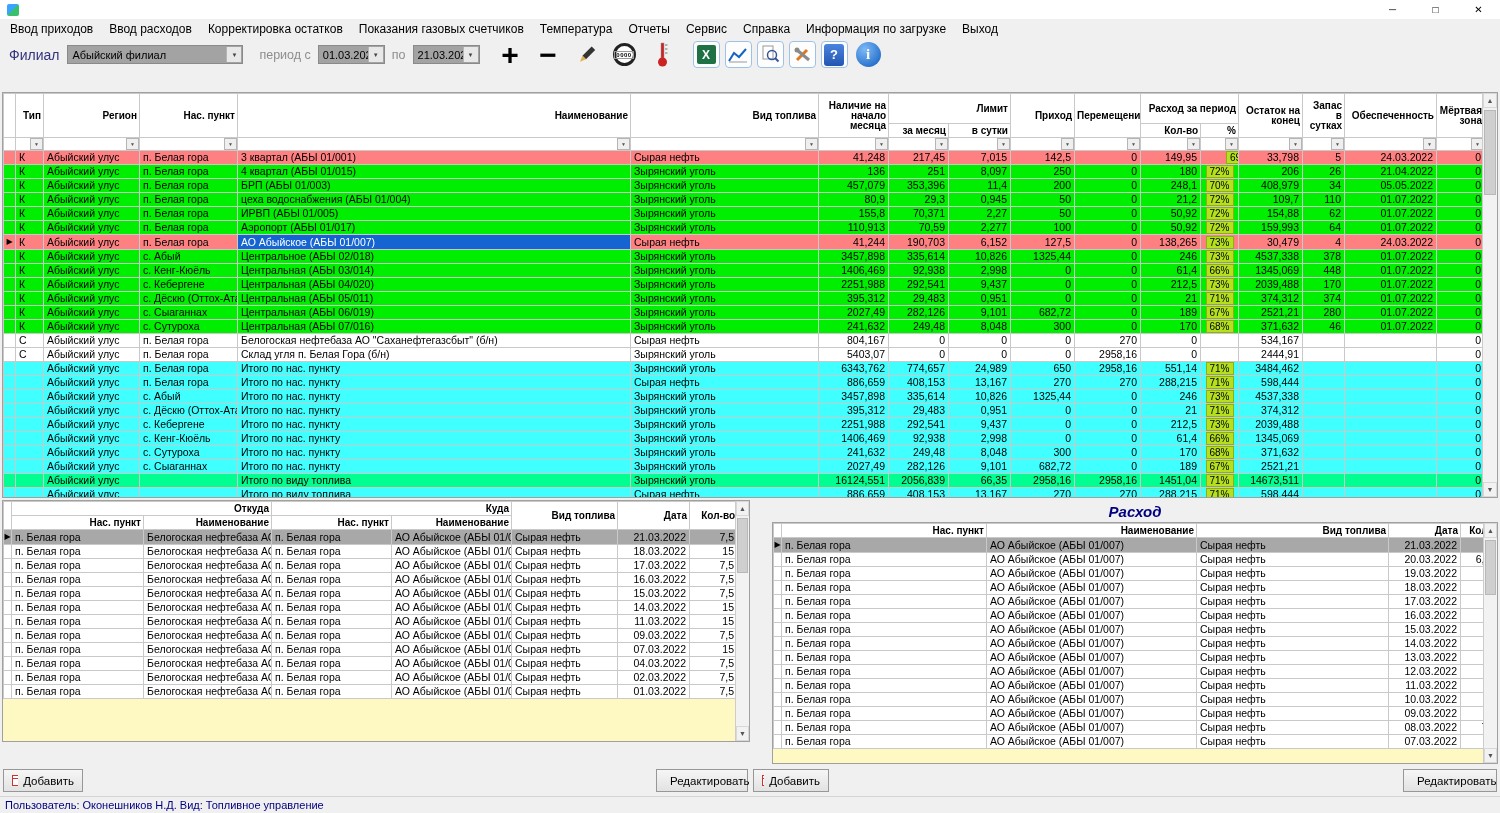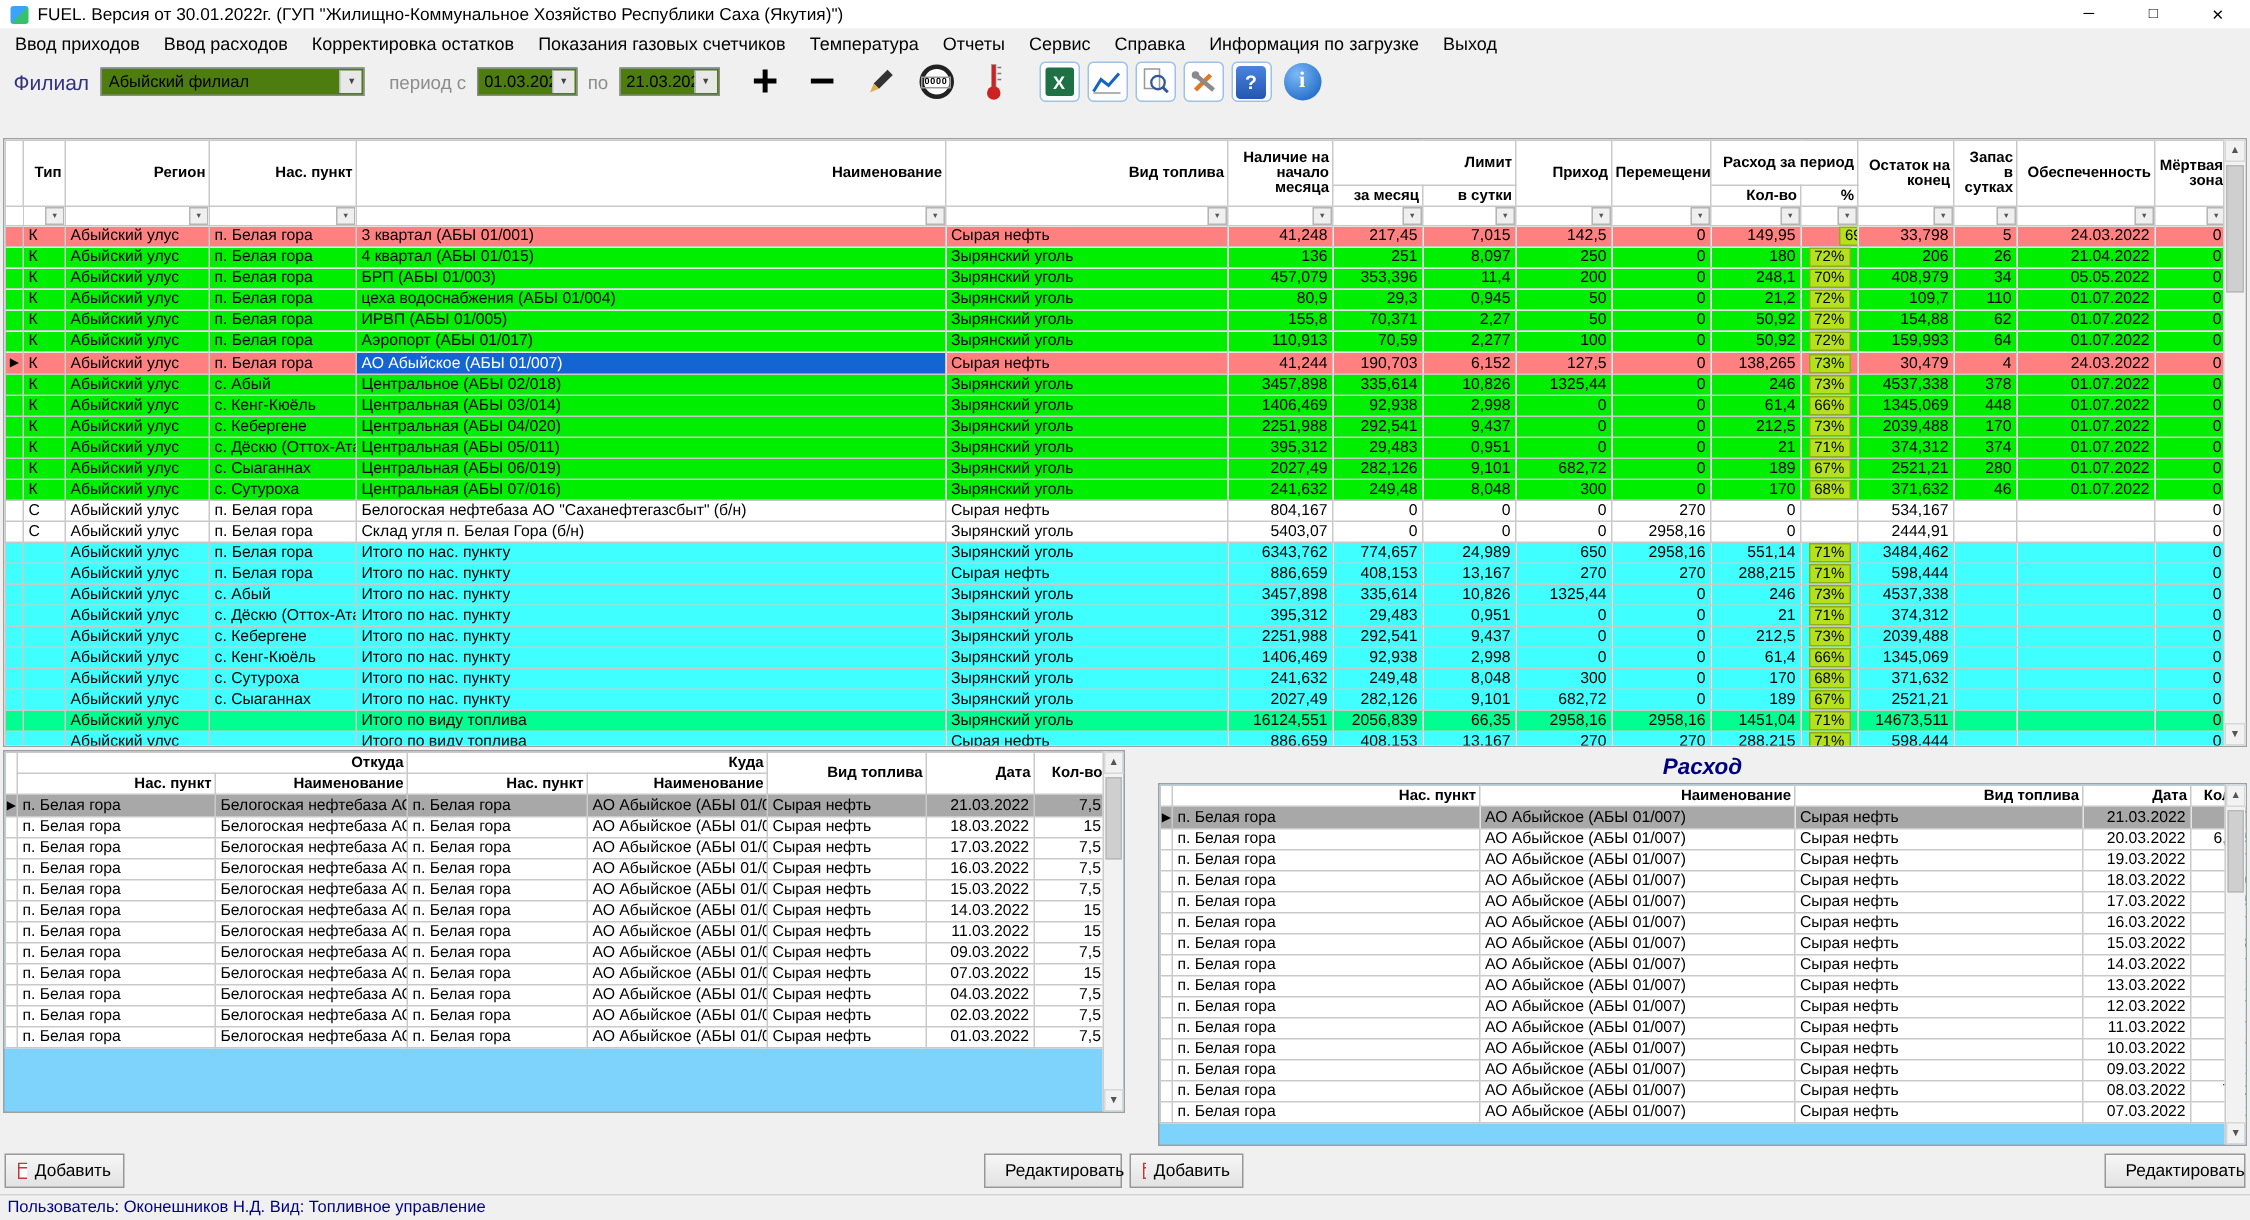--- a/index.html
+++ b/index.html
@@ -14,21 +14,21 @@
   .wincontrols{margin-left:auto;display:flex;height:100%;}
   .winbtn{width:43px;height:100%;display:flex;align-items:center;justify-content:center;font-size:10px;}
 
   
   .menubar{position:absolute;top:19px;left:0;width:100%;height:19px;background:#f0f0f0;display:flex;align-items:center;padding-left:2px;}
   .menuitem{padding:2px 8px;font-size:12px;white-space:nowrap;}
 
   
   .toolbar{position:absolute;top:38px;left:0;width:100%;height:33px;display:flex;align-items:center;padding-left:9px;}
   .lbl-filial{font-size:14px;color:#32327e;margin-right:8px;}
-  .combo{height:19px;background:#4d7c0f;border:1px solid #8a8a8a;display:flex;align-items:center;font-size:11px;position:relative;padding:0 18px 0 4px;white-space:nowrap;}
+  .combo{height:19px;background:#a3a3a3;border:1px solid #8a8a8a;display:flex;align-items:center;font-size:11px;position:relative;padding:0 18px 0 4px;white-space:nowrap;}
   .combo-filial{width:176px;}
   .combo-date{width:67px;}
   .combo .arrowbox{position:absolute;right:1px;top:1px;bottom:1px;width:15px;background:#e8e8e8;border-left:1px solid #b5b5b5;display:flex;align-items:center;justify-content:center;font-size:6px;color:#444;}
   .lbl-period{font-size:12.5px;color:#8d8d8d;margin:0 7px 0 16px;}
   .lbl-po{font-size:12.5px;color:#8d8d8d;margin:0 7px;}
   .tbtn{width:33px;height:31px;display:flex;align-items:center;justify-content:center;}
   .glyph-plus{font-size:30px;font-weight:bold;line-height:26px;}
   .glyph-minus{font-size:30px;font-weight:bold;line-height:26px;}
   .meter{width:23px;height:23px;border-radius:50%;border:3px solid #222;background:#fff;display:flex;align-items:center;justify-content:center;}
   .meter span{font-size:6px;font-weight:bold;border:1px solid #999;padding:0 1px;letter-spacing:.5px;}
@@ -64,21 +64,21 @@
   .sbtn{position:absolute;left:0;width:100%;height:15px;display:flex;align-items:center;justify-content:center;font-size:7px;color:#555;background:#f2f2f2;border:1px solid #d8d8d8;}
   .sbtn.up{top:0;}
   .sbtn.down{bottom:0;}
   .sthumb{position:absolute;left:1px;right:1px;top:17px;height:85px;background:#cfcfcf;border:1px solid #b8b8b8;}
 
   
   .panel{position:absolute;top:500px;height:268px;}
   .panel-left{left:2px;width:748px;}
   .panel-right{left:752px;width:746px;padding-left:20px;}
   .paneltitle{height:22px;display:flex;align-items:center;justify-content:center;font-size:15px;font-weight:bold;font-style:italic;color:#000080;}
-  .panelwrap{position:relative;height:242px;background:#7dd3fc;border:1px solid #a0a0a0;overflow:hidden;}
+  .panelwrap{position:relative;height:242px;background:#fef9c3;border:1px solid #a0a0a0;overflow:hidden;}
   .panel-left .panelwrap table{width:734px;}
   .panel-right .panelwrap table{width:732px;}
   .panel .vscroll{width:14px;}
   .panel .sthumb{top:17px;height:55px;}
 
   
   .btnbar{position:absolute;top:768px;left:0;width:100%;height:26px;padding-left:33px;}
   .btn{position:absolute;top:1px;height:23px;border:1px solid #979797;background:linear-gradient(#f6f6f6,#e2e2e2);display:flex;align-items:center;gap:5px;padding:0 8px;font-size:11.5px;white-space:nowrap;}
   #btn-add-prihod{left:3px;width:80px;}
   #btn-edit-prihod{left:656px;width:92px;}
@@ -89,21 +89,20 @@
   .statusbar{position:absolute;top:796px;left:0;width:100%;height:17px;background:#f0f0f0;border-top:1px solid #d4d4d4;display:flex;align-items:center;padding-left:5px;}
   .statusbar span{color:#000080;font-size:11px;}
 </style>
 </head>
 <body>
 
 <div class="app">
 
   <div class="titlebar">
     <div class="appicon"></div>
-    <div class="apptitle">FUEL. Версия от 30.01.2022г. (ГУП "Жилищно-Коммунальное Хозяйство Республики Саха (Якутия)")</div>
     <div class="wincontrols">
       <div class="winbtn">─</div>
       <div class="winbtn">□</div>
       <div class="winbtn">✕</div>
     </div>
   </div>
 
   <div class="menubar">
       <div class="menuitem">Ввод приходов</div>
       <div class="menuitem">Ввод расходов</div>

